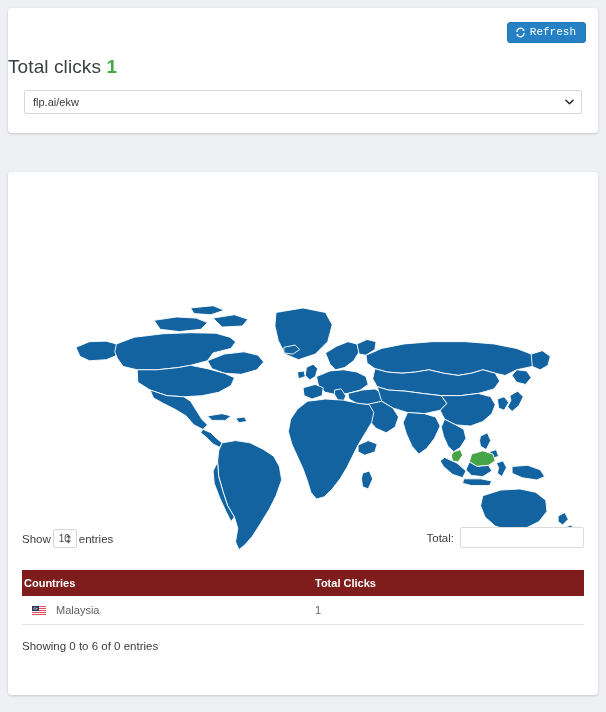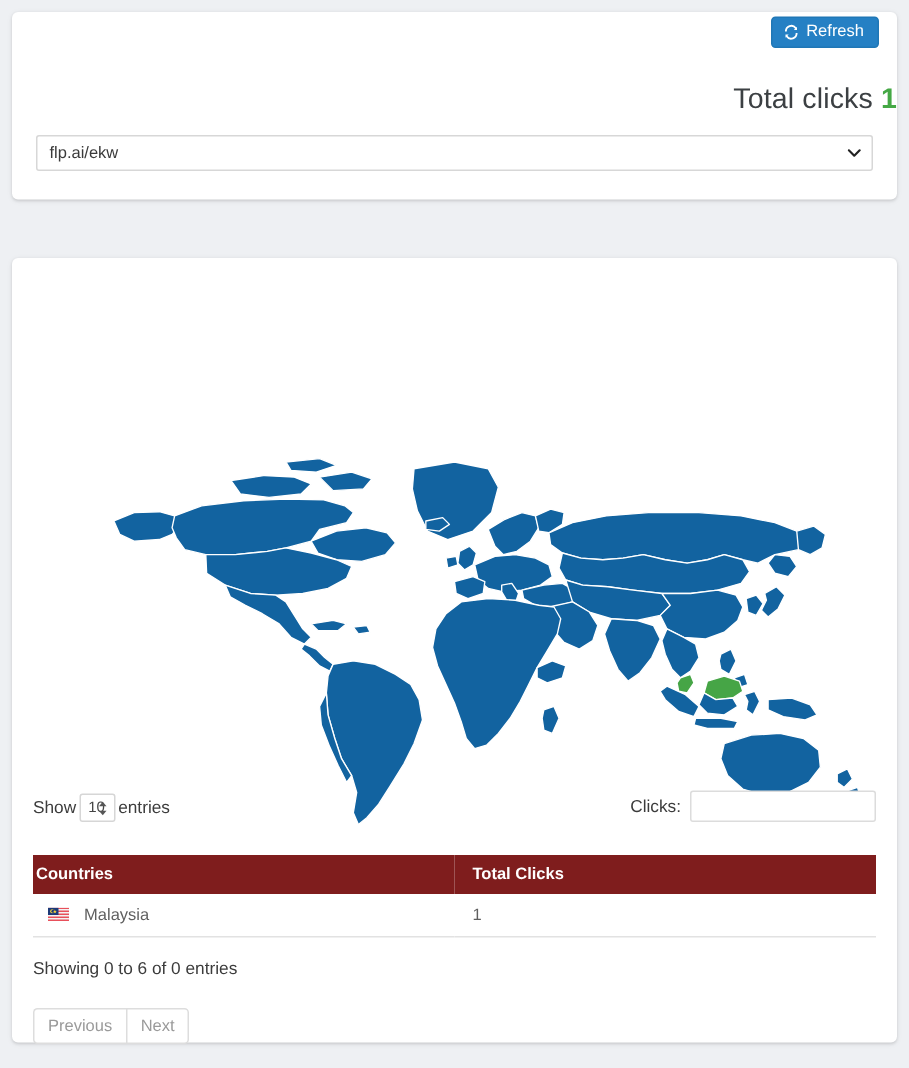--- a/index.html
+++ b/index.html
@@ -26,42 +26,43 @@
   #top-card {
     left: 8px; top: 8px; width: 590px; height: 125px;
   }
   #bottom-card {
     left: 8px; top: 172px; width: 590px; height: 523px;
   }
 
   
   .refresh-btn {
     position: absolute;
-    right: 12px; top: 3px;
+    right: 12px; top: 14px;
     background: #2580c4;
     border: 1px solid #2077b6;
     border-radius: 3px;
     color: #fff;
     font-size: 11px;
     padding: 4px 9px 4px 7px;
     display: flex; align-items: center; gap: 4px;
     cursor: pointer;
     line-height: 1;
+    font-family: Liberation Mono, monospace;
   }
   .refresh-btn .ricon {
     display: inline-block; width: 11px; height: 11px;
     flex: none;
   }
   .refresh-btn .ricon svg { display:block; }
 
   
   .total-title {
     position: absolute;
     left: 0; right: 0; top: 48px;
-    text-align: right;
+    text-align: left;
     font-size: 19px;
     color: #3c4043;
     font-weight: normal;
     letter-spacing: .1px;
   }
   .total-title .count {
     color: #45a845;
     font-weight: bold;
   }
 
@@ -357,21 +358,21 @@
             <svg viewBox="0 0 7 10" width="7" height="10" aria-hidden="true">
               <path d="M3.5 0.5L6 3.5H1z" fill="#555"></path>
               <path d="M3.5 9.5L1 6.5h5z" fill="#555"></path>
             </svg>
           </span>
         </div>
         <span>entries</span>
       </div>
 
       <div class="search-box">
-        <span>Clicks:</span>
+        <span>Total:</span>
         <input class="search-input" type="text" value="" placeholder="" style="">
       </div>
     </div>
 
     <table class="data-table">
       <thead>
         <tr>
           <th class="col-country">Countries</th>
           <th class="col-clicks">Total Clicks</th>
         </tr>
@@ -394,19 +395,15 @@
             </span>
             <span>Malaysia</span>
           </td>
           <td class="col-clicks">1</td>
         </tr>
       </tbody>
     </table>
 
     <div class="tbl-info">Showing 0 to 6 of 0 entries</div>
 
-    <div class="pagination">
-      <button class="pg-btn prev">Previous</button>
-      <button class="pg-btn next">Next</button>
-    </div>
 
   </div>
 </div>
 
 </body></html>

